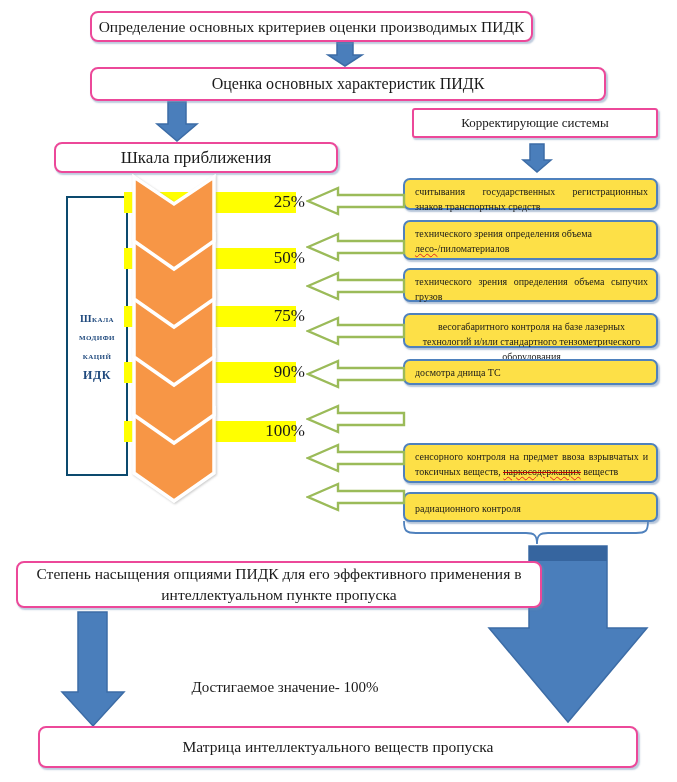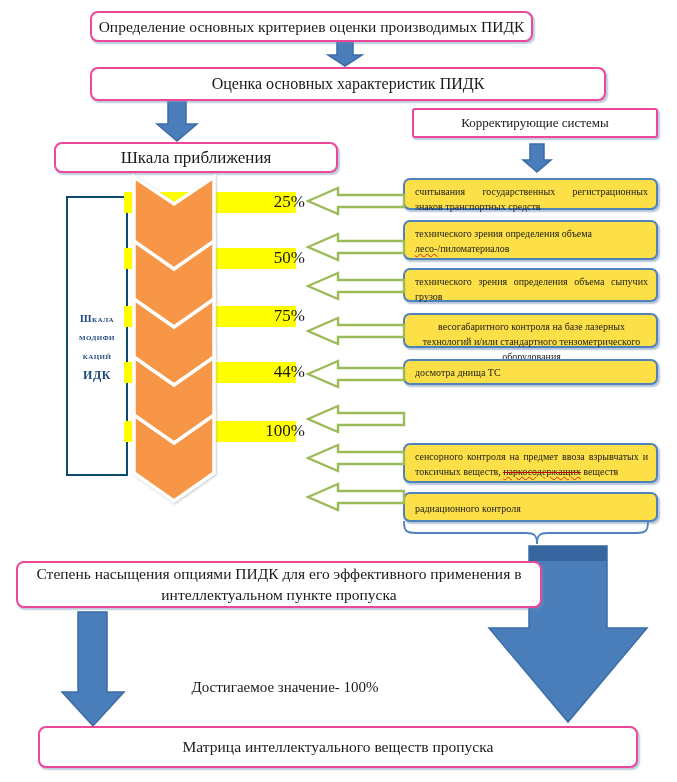--- a/index.html
+++ b/index.html
@@ -92,21 +92,21 @@
 
   <div class="band" style="top:192px"></div>
   <div class="band" style="top:248px"></div>
   <div class="band" style="top:306px"></div>
   <div class="band" style="top:362px"></div>
   <div class="band" style="top:421px"></div>
 
   <div class="pct" style="top:191px">25%</div>
   <div class="pct" style="top:247px">50%</div>
   <div class="pct" style="top:305px">75%</div>
-  <div class="pct" style="top:361px">44%</div>
+  <div class="pct" style="top:361px">90%</div>
   <div class="pct" style="top:420px">100%</div>
 
   <svg class="chevrons" width="86" height="345" viewBox="0 0 86 345">
     <g fill="#f79646" stroke="#ffffff" stroke-width="3.5" stroke-linejoin="miter">
       <polygon points="3,237 43,264 83,237 83,301 43,329 3,301"></polygon>
       <polygon points="3,179 43,206 83,179 83,243 43,271 3,243"></polygon>
       <polygon points="3,121 43,148 83,121 83,185 43,213 3,185"></polygon>
       <polygon points="3,63 43,90 83,63 83,127 43,155 3,127"></polygon>
       <polygon points="3,5 43,32 83,5 83,69 43,97 3,69"></polygon>
     </g>

